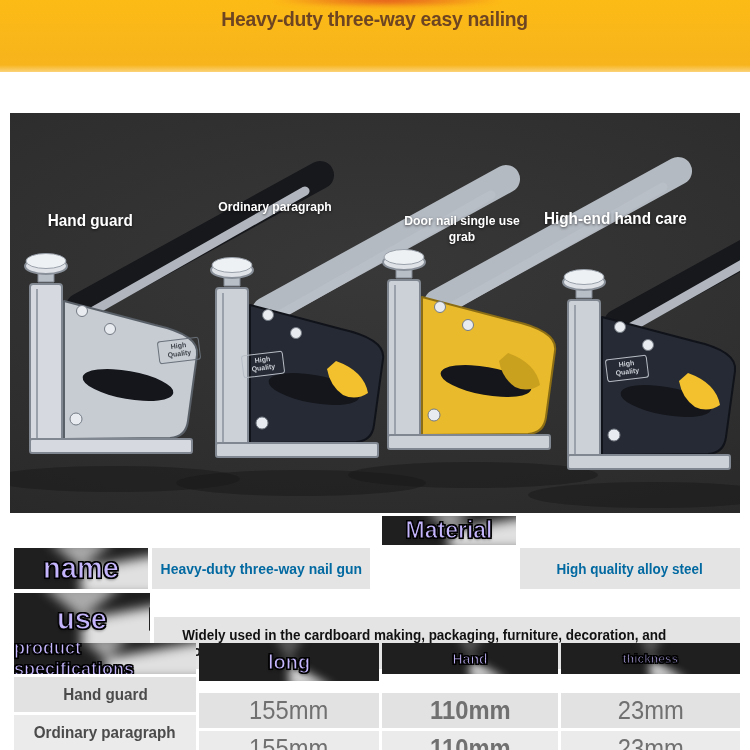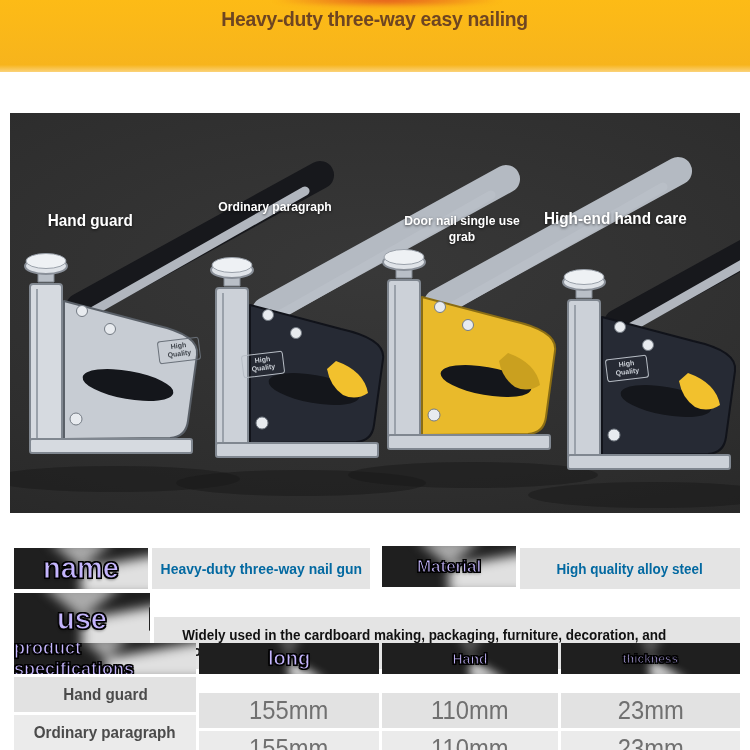--- a/index.html
+++ b/index.html
@@ -50,38 +50,38 @@
      filter:blur(5px);}
   .otext{position:relative;color:#c4b5fd;font-weight:bold;
      -webkit-text-stroke:1px #000;
      text-shadow:-1px -1px 0 #000,1px -1px 0 #000,-1px 1px 0 #000,1px 1px 0 #000,0 2px 3px rgba(0,0,0,.4);}
   .cell-light{background:#e4e4e4;color:#0369a1;font-weight:bold;}
   .cell-light span{display:inline-block;transform:scaleX(.93);}
 
   
   #name-cell{left:14px;top:548px;width:134px;height:41px;font-size:29px;}
   #name-val {left:152px;top:548px;width:218px;height:41px;font-size:15px;}
-  #mat-cell {left:382px;top:546px;width:134px;height:41px;font-size:17px;}
+  #mat-cell {left:382px;top:516px;width:134px;height:29px;font-size:23px;}
   #mat-val  {left:520px;top:548px;width:220px;height:41px;font-size:14.5px;}
   #use-cell {left:14px;top:593px;width:136px;height:52px;font-size:29px;}
   #use-cell::after{content:"";position:absolute;right:-14px;top:50%;margin-top:-12px;
      border-left:15px solid #232323;border-top:12px solid transparent;border-bottom:12px solid transparent;}
   #use-val  {left:154px;top:617px;width:586px;height:52px;justify-content:flex-start;
              padding-left:8px;box-sizing:border-box;font-size:14.5px;color:#111;}
 
   
   #th-1{left:14px; top:643px;width:182px;height:31px;font-size:18px;}
-  #th-2{left:199px;top:643px;width:180px;height:31px;font-size:20px;}
+  #th-2{left:199px;top:643px;width:180px;height:38px;font-size:20px;}
   #th-3{left:382px;top:643px;width:176px;height:31px;font-size:14px;}
   #th-4{left:561px;top:643px;width:179px;height:31px;font-size:12px;}
   .tr1{top:677px;height:35px;background:#e2e2e2;}
   .tr2{top:715px;height:35px;background:#ebebeb;}
   .td-c1{left:14px;width:182px;}
   .td-c2{left:199px;width:180px;}
-  .td-c3{left:382px;width:176px;}
+  .td-c3{left:382px;width:176px;font-weight:bold;}
   .td-c4{left:561px;width:179px;}
   .td{position:absolute;display:flex;align-items:center;justify-content:center;}
   .td-num{font-size:25px;color:#707070;margin-top:16px;}
   .td-num span,.td-name span{display:inline-block;transform:scaleX(.95);}
   .td-name{color:#4b4b4b;font-weight:bold;}
 </style>
 </head>
 <body>
 
 <div id="page">

